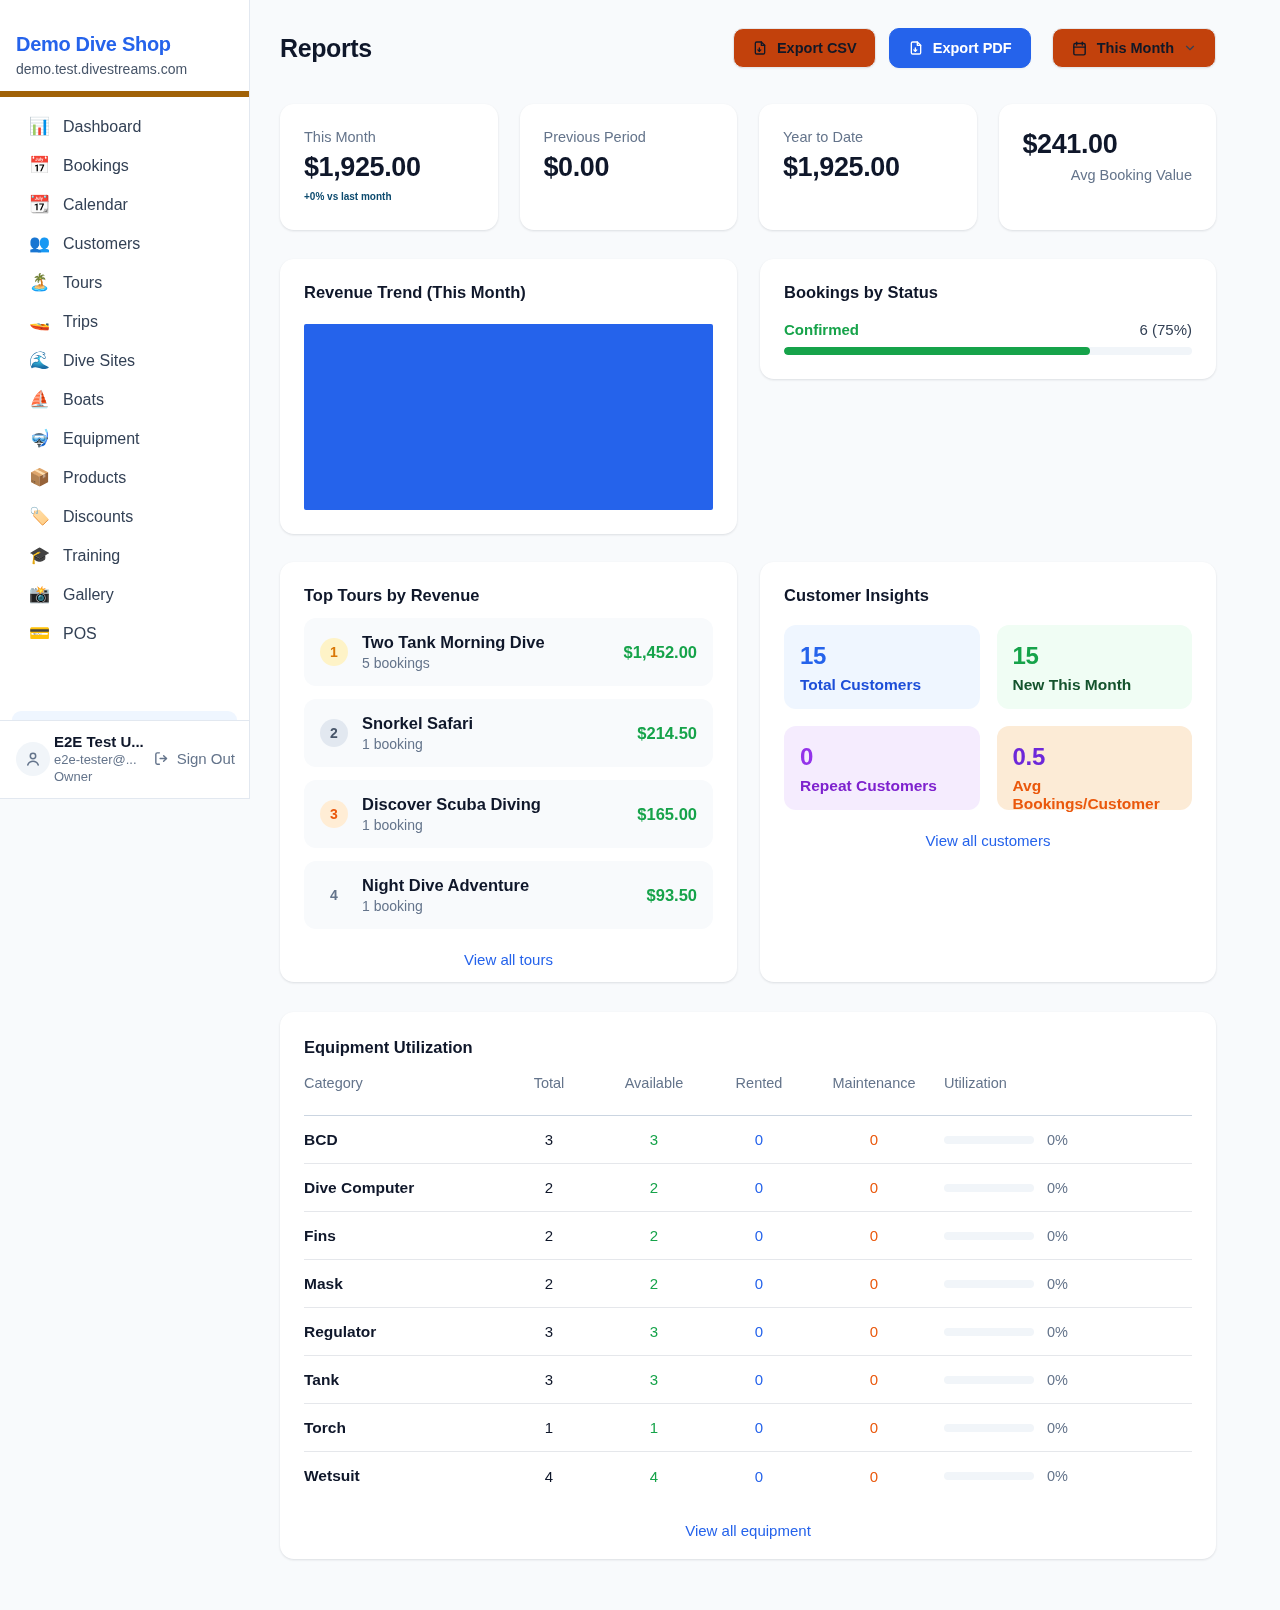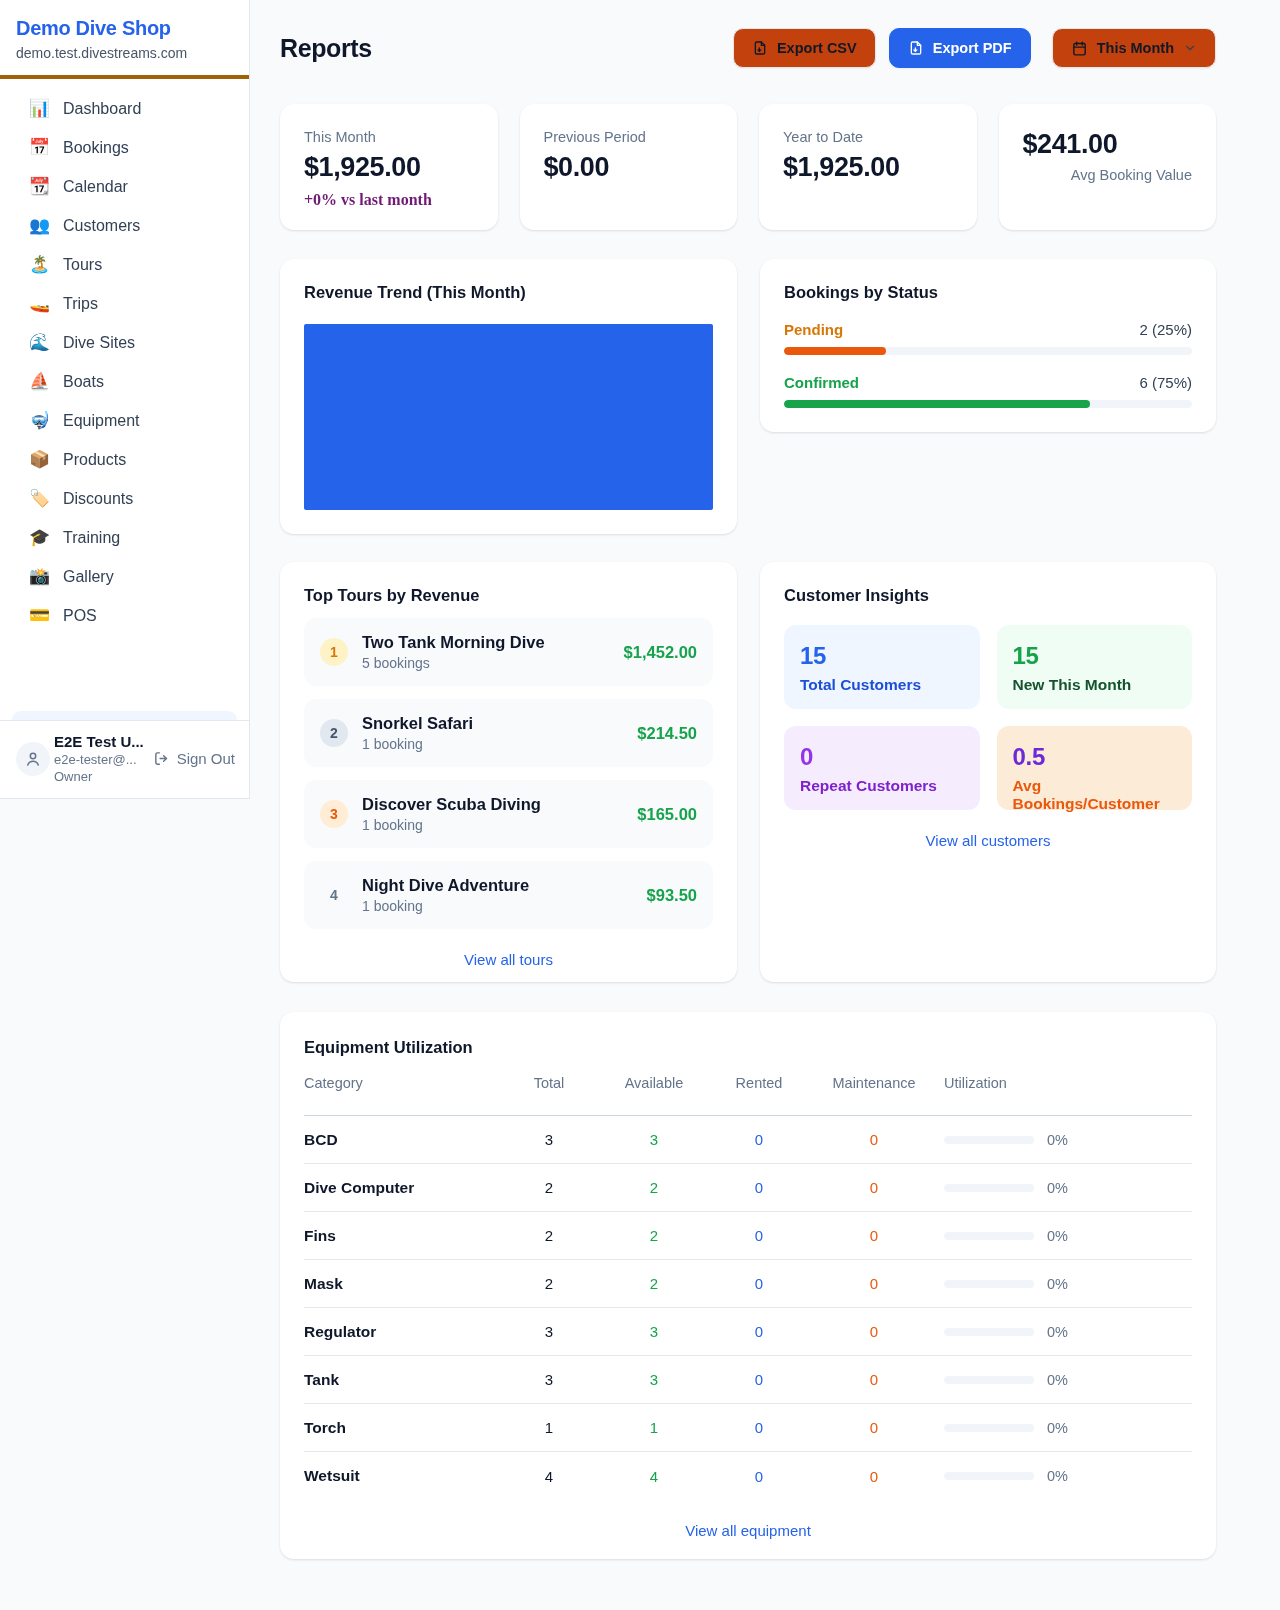--- a/index.html
+++ b/index.html
@@ -7,21 +7,21 @@
   body {
     font-family:"Liberation Sans", sans-serif;
     background:#f8fafc; color:#0f172a; overflow:hidden; position:relative;
   }
   
   .sidebar {
     position:absolute; left:0; top:0; width:250px; height:799px;
     background:#fff; border-right:1px solid #e2e8f0; border-bottom:1px solid #e2e8f0;
     display:flex; flex-direction:column;
   }
-  .brand { padding:17px 16px 14px 16px; border-bottom:4px solid #a16207; }
+  .brand { padding:33px 16px 14px 16px; border-bottom:6px solid #a16207; }
   .brand-name { color:#2563eb; font-size:20px; font-weight:800; letter-spacing:-.3px; }
   .brand-domain { color:#475569; font-size:14px; margin-top:5px; }
   .nav { flex:1; padding:10px 0 0 0; display:flex; flex-direction:column; overflow:hidden; }
   .nav-item { display:flex; align-items:center; gap:12px; padding:9px 16px 9px 29px; cursor:pointer; color:#334155; }
   .nav-icon { width:22px; font-size:17px; text-align:center; flex:none; }
   .nav-label { font-size:16px; font-weight:500; }
   .nav-sliver { margin:6px 12px 0 12px; height:9px; background:#eff6ff; border-radius:9px 9px 0 0; margin-top:auto; }
   .user-panel { border-top:1px solid #e2e8f0; padding:12px 14px 14px 16px; display:flex; align-items:center; gap:4px; }
   .avatar { width:34px; height:34px; border-radius:50%; background:#f1f5f9; display:flex; align-items:center; justify-content:center; flex:none; }
   .user-meta { min-width:0; }
@@ -37,21 +37,21 @@
          font-size:14.5px; font-weight:700; border:1px solid #e5e7eb; background:#c2410c; color:#111827;
          box-shadow:0 1px 2px rgba(0,0,0,.05); cursor:pointer; font-family:inherit; }
   .btn-primary { background:#2563eb; border-color:#2563eb; color:#fff; }
   .dropdown { margin-left:8px; }
   .card { background:#fff; border-radius:14px; box-shadow:0 1px 3px rgba(15,23,42,.07), 0 1px 2px rgba(15,23,42,.05); }
   
   .stats-grid { display:grid; grid-template-columns:repeat(4,1fr); gap:22px; margin-bottom:29px; }
   .stat-card { height:126px; padding:25px 24px; }
   .stat-label { font-size:14.5px; color:#64748b; }
   .stat-value { font-size:27px; font-weight:800; color:#0f172a; margin-top:7px; letter-spacing:-.4px; }
-  .stat-note { font-size:16px; color:#701a75; font-weight:600; margin-top:8px;font-family:Liberation Serif, serif; }
+  .stat-note { font-size:10px; color:#0c4a6e; font-weight:600; margin-top:8px; }
   .stat-card.value-first .stat-value { margin-top:0; }
   .stat-card.value-first .stat-label { margin-top:7px;text-align:right; }
   
   .row2 { display:grid; grid-template-columns:457px 456px; gap:23px; align-items:start; margin-bottom:28px; }
   .panel { padding:24px; }
   .panel-title { font-size:16.5px; font-weight:700; color:#0f172a; }
   .chart-box { margin-top:22px; height:186px; border-radius:2px; }
   .status-item { margin-top:19px; }
   .status-head { display:flex; justify-content:space-between; align-items:center; font-size:15px; }
   .status-label { font-weight:700; }
@@ -265,29 +265,20 @@
     </div>
   </div>
 
   <div class="row2">
     <div class="card panel">
       <div class="panel-title">Revenue Trend (This Month)</div>
       <div class="chart-box" style="background: rgb(37, 99, 235);"></div>
     </div>
     <div class="card panel">
       <div class="panel-title">Bookings by Status</div>
-      <div class="status-item s0">
-        <div class="status-head">
-          <span class="status-label">Pending</span>
-          <span class="status-count">2 (25%)</span>
-        </div>
-        <div class="track">
-            <div class="fill" style="width: 25%;"></div>
-          </div>
-      </div>
       <div class="status-item s1">
         <div class="status-head">
           <span class="status-label">Confirmed</span>
           <span class="status-count">6 (75%)</span>
         </div>
         <div class="track">
             <div class="fill" style="width: 75%;"></div>
           </div>
       </div>
     </div>

